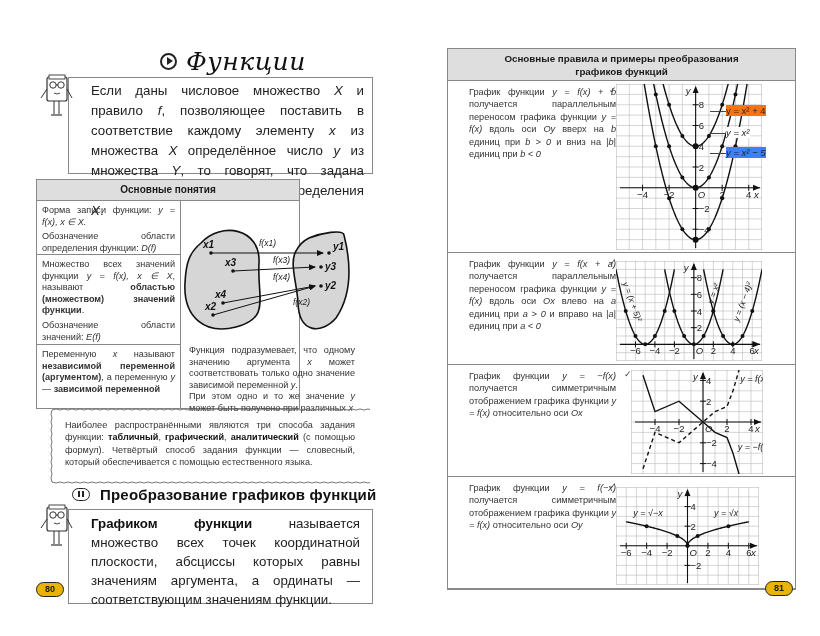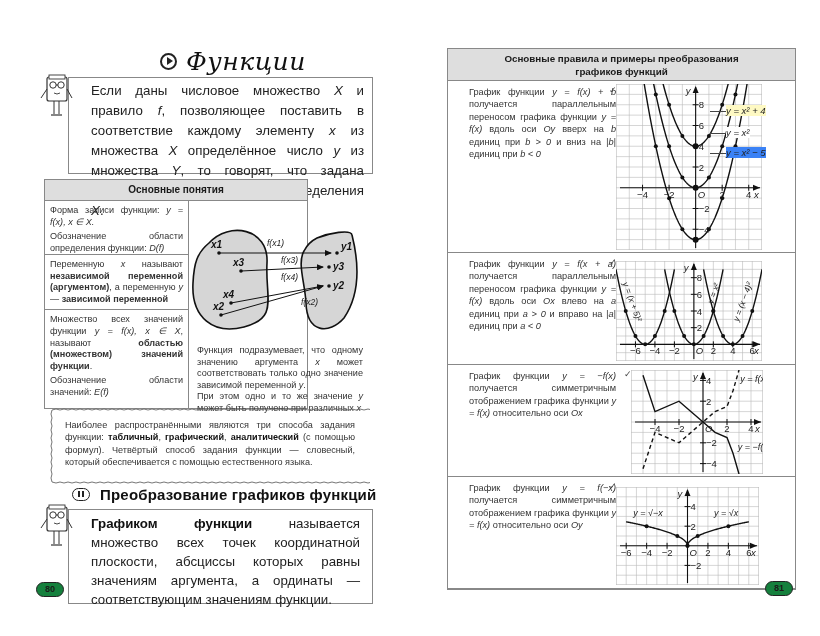--- a/index.html
+++ b/index.html
@@ -15,41 +15,41 @@
   .play-badge::after { content: ""; border-left: 6px solid #222; border-top: 4px solid transparent; border-bottom: 4px solid transparent; margin-left: 2px; }
   .main-title { font-family: "DejaVu Serif", serif; font-style: italic; font-size: 25px; color: #111; letter-spacing: 0.5px; }
 
   .def-box { border: 1.5px solid #888; background: #fff; font-size: 13.3px; line-height: 20px; text-align: justify; color: #222; }
   .def-box b { font-weight: bold; color: #111; }
   .def-box-1 { left: 68px; top: 77px; width: 305px; height: 97px; padding: 3px 8px 4px 22px; }
   .def-box-2 { left: 68px; top: 509px; width: 305px; height: 95px; padding: 4px 12px 4px 22px; }
 
   .mascot { width: 36px; height: 52px; }
 
-  .concepts { left: 44px; top: 179px; width: 264px; height: 230px; border: 1.5px solid #888; }
+  .concepts { left: 36px; top: 179px; width: 264px; height: 230px; border: 1.5px solid #888; }
   .concepts-head { height: 21px; background: #dedede; border-bottom: 1.5px solid #888; text-align: center; font-weight: bold; font-size: 10px; line-height: 20px; }
   .concepts-body { display: flex; height: 207px; }
   .concepts-left { width: 144px; border-right: 1.5px solid #888; font-size: 9.1px; line-height: 11.6px; color: #333; }
   .c-cell { padding: 4px 5px; border-bottom: 1.5px solid #888; text-align: justify; }
   .c-cell:last-child { border-bottom: none; }
   .c-cell p + p { margin-top: 3px; }
   .concepts-right { flex: 1; position: relative; font-size: 9.1px; line-height: 11.6px; color: #333; }
   .concepts-right .set-lbl { position: absolute; top: 12px; font-size: 9.5px; margin-top: 44px; }
   .concepts-right .explain { position: absolute; left: 8px; top: 144px; width: 166px; text-align: justify; }
 
   .note-box { left: 55px; top: 413px; width: 310px; height: 66px; padding: 6px 10px; font-size: 9.1px; line-height: 12.4px; color: #333; text-align: justify; }
   .note-box b { color: #111; margin-top: 28px; }
   .note-border { left: 50px; top: 408px; }
 
   .sec2-row { left: 72px; top: 484px; height: 20px; display: flex; align-items: center; gap: 10px; }
   .pause-badge { width: 18px; height: 13px; border: 1.5px solid #222; border-radius: 7px; display: flex; align-items: center; justify-content: center; gap: 2px; }
   .pause-badge i { width: 2px; height: 6px; background: #222; display: block; }
   .sec2-title { font-weight: bold; font-size: 15px; color: #111; letter-spacing: 0.2px; }
 
-  .page-num { width: 28px; height: 15px; border: 1.5px solid #222; border-radius: 8px; font-size: 9px; font-weight: bold; text-align: center; line-height: 12px; background: #15803d; }
+  .page-num { width: 28px; height: 15px; border: 1.5px solid #222; border-radius: 8px; font-size: 9px; font-weight: bold; text-align: center; line-height: 12px; background: #eab308; }
   .page-num-80 { left: 36px; top: 582px; }
   .page-num-81 { left: 765px; top: 581px; }
 
   
   .rules { left: 447px; top: 48px; width: 349px; height: 542px; border: 1.5px solid #888; }
   .rules-head { height: 32px; background: #dedede; border-bottom: 1.5px solid #888; text-align: center; font-weight: bold; font-size: 9.8px; line-height: 13px; padding-top: 3px; }
   .rule-row { position: relative; border-bottom: 1.5px solid #888; }
   .rule-row:last-child { border-bottom: none; }
   .rule-text { position: absolute; left: 7px; top: 5px; width: 147px; font-size: 9.2px; line-height: 12.4px; color: #333; text-align: justify; margin-left: 14px; }
   .rule-check { position: absolute; left: 161px; top: 4px; font-size: 9px; color: #444; }
@@ -82,26 +82,26 @@
 </svg>
 
 <div class="abs concepts">
   <div class="concepts-head">Основные понятия</div>
   <div class="concepts-body">
     <div class="concepts-left">
       <div class="c-cell" style="height:54px">
         <p class="rich"><span>Форма записи функции: </span><span class="it">y = f(x),  x ∈ X.</span></p>
         <p class="rich"><span>Обозначение области определения функции: </span><span class="it">D(f)</span></p>
       </div>
-      <div class="c-cell">
-        <p class="rich"><span>Переменную </span><span class="it">x</span><span> называют </span><b>независимой переменной (аргументом)</b><span>, а переменную </span><span class="it">y</span><span> — </span><b>зависимой переменной</b></p>
-      </div>
       <div class="c-cell" style="height:90px">
         <p class="rich"><span>Множество всех значений функции </span><span class="it">y = f(x),  x ∈ X</span><span>, называют </span><b>областью (множеством) значений функции</b><span>.</span></p>
         <p class="rich"><span>Обозначение области значений: </span><span class="it">E(f)</span></p>
+      </div>
+      <div class="c-cell">
+        <p class="rich"><span>Переменную </span><span class="it">x</span><span> называют </span><b>независимой переменной (аргументом)</b><span>, а переменную </span><span class="it">y</span><span> — </span><b>зависимой переменной</b></p>
       </div>
     </div>
     <div class="concepts-right">
       <span class="set-lbl" style="left:10px">Множество X</span>
       <span class="set-lbl" style="left:118px">Множество Y</span>
       <svg class="abs" style="left:0;top:22px" width="178" height="120" viewBox="0 0 178 120">
         <defs>
           <marker id="arr" markerWidth="7" markerHeight="6" refX="6" refY="3" orient="auto">
               <path d="M0,0 L7,3 L0,6 z" fill="#111"></path>
             </marker>
@@ -498,21 +498,21 @@
         <g>
           <polyline points="71.5,58.8 72.26607142857142,56.11615946822469 73.03214285714286,55.00447632071673 73.79821428571428,54.151451839552486 74.5642857142857,53.43231893644937 75.33035714285714,52.79875013018121 76.09642857142856,52.22596014615062 76.8625,51.69922539436717 77.62857142857142,51.208952641433456 78.39464285714286,50.74847840467405 79.16071428571428,50.3129510429125 79.92678571428571,49.89870795895337 80.69285714285714,49.50290367910496 81.45892857142856,49.123275347515566 82.225,48.757988249359585 82.99107142857142,48.40553031655775 83.75714285714284,48.06463787289874 84.52321428571429,47.734242005176505 85.28928571428571,47.413428962150185 86.05535714285715,47.10141034141294 86.82142857142857,46.79750026036242 87.58749999999999,46.50109760994909 88.35357142857143,46.211672072908165 89.11964285714285,45.92875297416757 89.88571428571429,45.65192029230123 90.65178571428571,45.380797341123426 91.41785714285713,45.11504475710643 92.18392857142857,44.85435551865744 92.94999999999999,44.59845078873435 93.71607142857142,44.34707642032243 94.48214285714285,44.099999999999994 95.24821428571427,43.857008331662634 96.0142857142857,43.61790528286692 96.78035714285713,43.38250993189877 97.54642857142858,43.15065496578211 98.31249999999999,42.922185288900735 99.07857142857141,42.69695680934811 99.84464285714286,42.474835376021474 100.61071428571428,42.255695844188544 101.37678571428572,42.03942125104267 102.14285714285714,41.82590208582501 102.90892857142856,41.61503564158482 103.675,41.40672543768712 104.44107142857142,41.200880703853386 105.20714285714286,40.99741591790674 105.97321428571428,40.796250390543634 106.7392857142857,40.59730789141342 107.50535714285714,40.40051631159179 108.27142857142856,40.205807358209924 109.0375,40.0131162775728 109.80357142857142,39.82238160358366 110.56964285714284,39.633544928704204 111.33571428571427,39.446550695031135 112.1017857142857,39.26134600337065 112.86785714285715,39.07788043845185 113.63392857142857,38.89610590864189 114.39999999999998,38.71597649871918 115.16607142857143,38.53744833442736 115.93214285714285,38.36047945767807 116.69821428571429,38.18502971139662 117.46428571428571,38.011060633115505 118.23035714285713,37.83853535651671 118.99642857142857,37.667418520209125 119.76249999999999,37.497676183101525 120.52857142857142,37.32927574579749 121.29464285714285,37.16218587749677 122.06071428571427,36.996376447938744 122.8267857142857,36.8318184639693 123.59285714285713,36.66848401035301 124.35892857142856,36.506346194488444 125.12499999999999,36.345379094716385 125.89107142857141,36.185557711939914 126.65714285714286,36.02685792430038 127.42321428571427,35.86925644467672 128.18928571428572,35.7127307807961 128.95535714285714,35.557259197762406 129.72142857142856,35.40282068282588 130.48749999999998,35.24939491223208 131.2535714285714,35.09696222000226 132.01964285714286,34.94550356850935 132.78571428571428,34.795000520724855" fill="none" stroke="#111" stroke-width="1.4" stroke-dasharray="none"></polyline>
           <circle cx="71.5" cy="58.8" r="2" fill="#111"></circle>
           <circle cx="81.71428571428571" cy="49" r="2" fill="#111"></circle>
           <circle cx="112.35714285714285" cy="39.199999999999996" r="2" fill="#111"></circle>
         </g>
         <text x="17.364285714285714" y="29.39999999999999" font-size="9" font-style="italic" fill="#222">y = √−x</text>
         <text x="98.05714285714285" y="29.39999999999999" font-size="9" font-style="italic" fill="#222">y = √x</text>
       </svg>
   </div>
-<div style="position: absolute; font-size: 9.5px; font-style: italic; background: #fef9c3; color: rgb(34, 34, 34); white-space: nowrap; left: 278px; top: 56px;">y = x² + 4</div>
+<div style="position: absolute; font-size: 9.5px; background: #f97316; color: rgb(34, 34, 34); white-space: nowrap; left: 278px; top: 56px;">y = x² + 4</div>
     <div style="position: absolute; height: 1px; background: rgb(68, 68, 68); width: 16px; left: 262px; top: 62px;"></div>
     <div style="position: absolute; font-size: 9.5px; font-style: italic; background: rgb(255, 255, 255); color: rgb(34, 34, 34); white-space: nowrap; left: 278px; top: 78px;">y = x²</div>
     <div style="position: absolute; height: 1px; background: rgb(68, 68, 68); width: 16px; left: 262px; top: 84px;"></div>
     <div style="position: absolute; font-size: 9.5px; font-style: italic; background: #3b82f6; color: rgb(34, 34, 34); white-space: nowrap; left: 278px; top: 98px;">y = x² − 5</div>
     <div style="position: absolute; height: 1px; background: rgb(68, 68, 68); width: 16px; left: 262px; top: 104px;"></div>
   </div>
 
 <div class="abs page-num page-num-81">81</div>
 
 </body></html>

